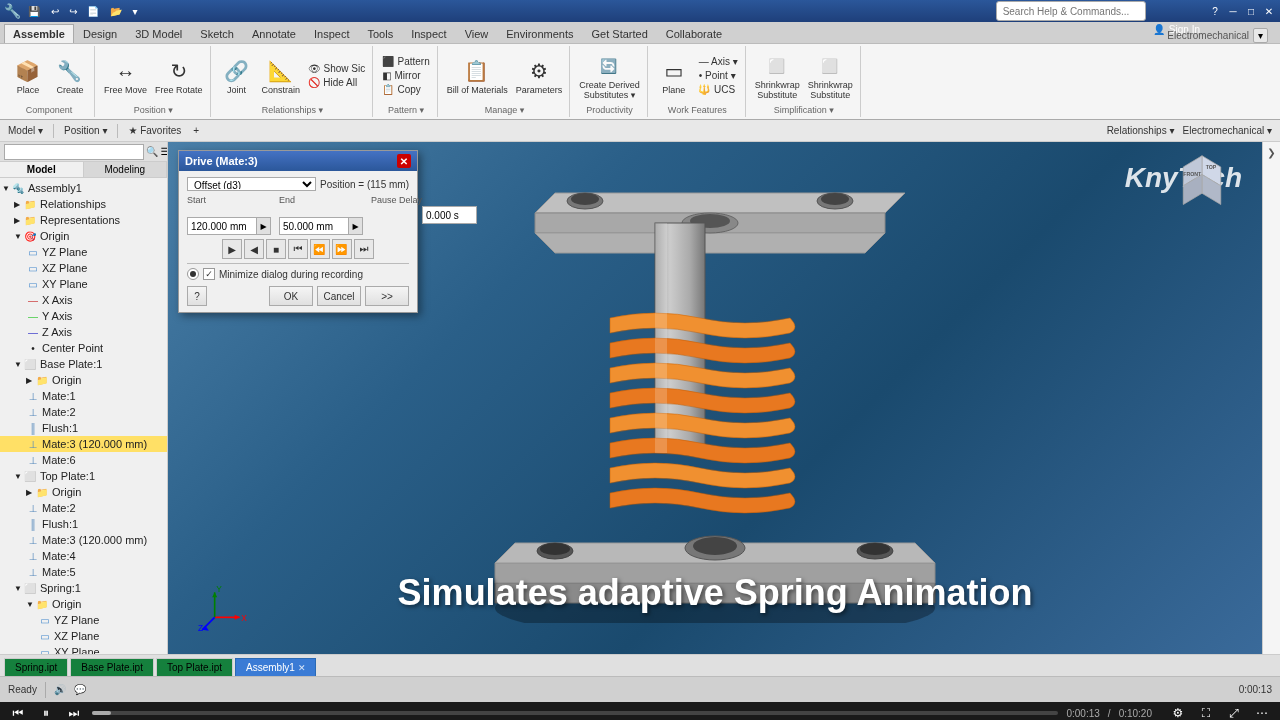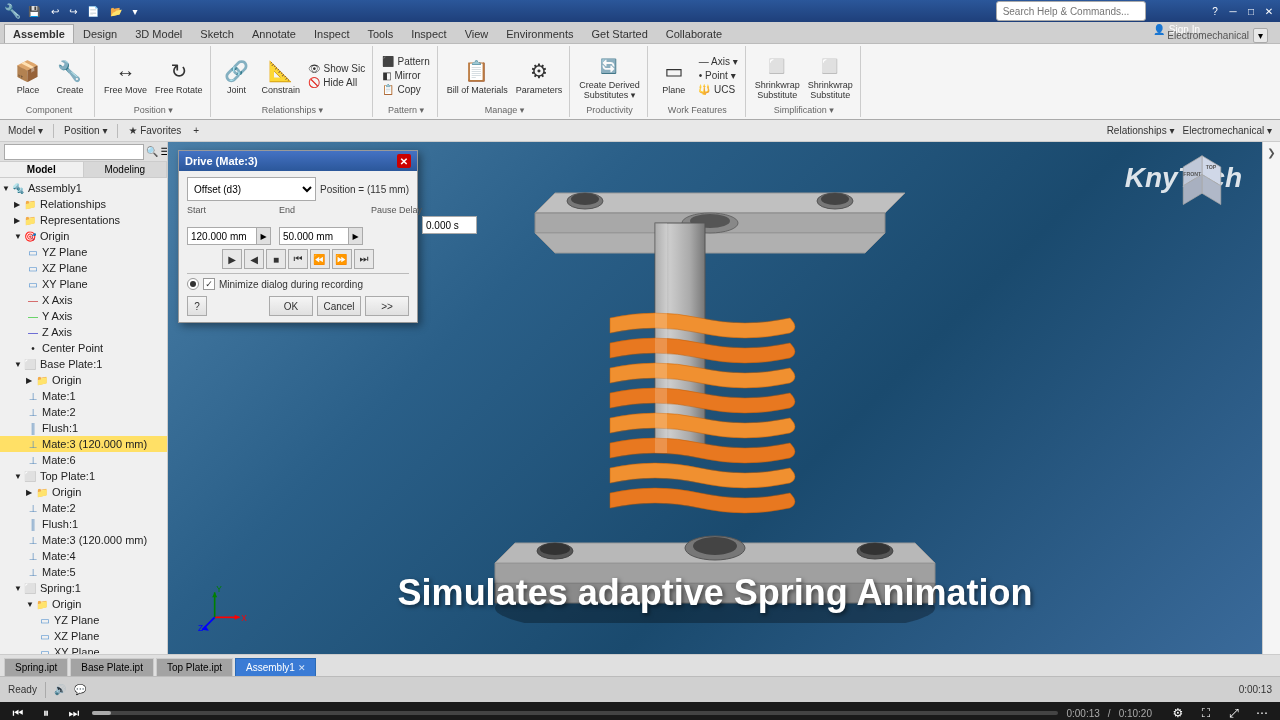--- a/index.html
+++ b/index.html
@@ -319,21 +319,21 @@
       font-size: 10px; cursor: pointer; color: white;
     }
     #dialog-body { padding: 6px 8px; }
     .dialog-row { display: flex; align-items: center; margin-bottom: 4px; gap: 4px; }
     .dialog-label { font-size: 10px; color: #333; white-space: nowrap; text-align: right; }
     .dialog-select {
       border: 1px solid #aaa;
       background: white;
       font-size: 10px;
       padding: 1px 2px;
-      height: 24px;
+      height: 14px;
       flex: 1;
     }
     .dialog-position { font-size: 10px; color: #333; margin-left: auto; white-space: nowrap; }
     .dialog-field-group { display: flex; gap: 8px; margin-bottom: 4px; }
     .dialog-field { display: flex; flex-direction: column; flex: 1; }
     .dialog-field-label { font-size: 9px; color: #555; margin-bottom: 12px; }
     .dialog-field-row { display: flex; align-items: center; }
     .dialog-input {
       border: 1px solid #aaa;
       background: white;
@@ -421,21 +421,21 @@
       display: flex;
       align-items: flex-end;
       padding: 0 4px;
     }
     .doc-tab {
       padding: 3px 10px;
       font-size: 10px;
       cursor: pointer;
       border: 1px solid #ccc;
       border-bottom: none;
-      background: #a3a3a3;
+      background: #15803d;
       margin-right: 2px;
       display: flex; align-items: center; gap: 3px;
     }
     .doc-tab.active { background: #3a7bd5; color: white; border-color: #2a6ab5; }
     .tab-close { font-size: 9px; cursor: pointer; }
     .doc-tab.active .tab-close { color: rgba(255,255,255,0.8); }
 
     
     #video-controls {
       height: 22px;

